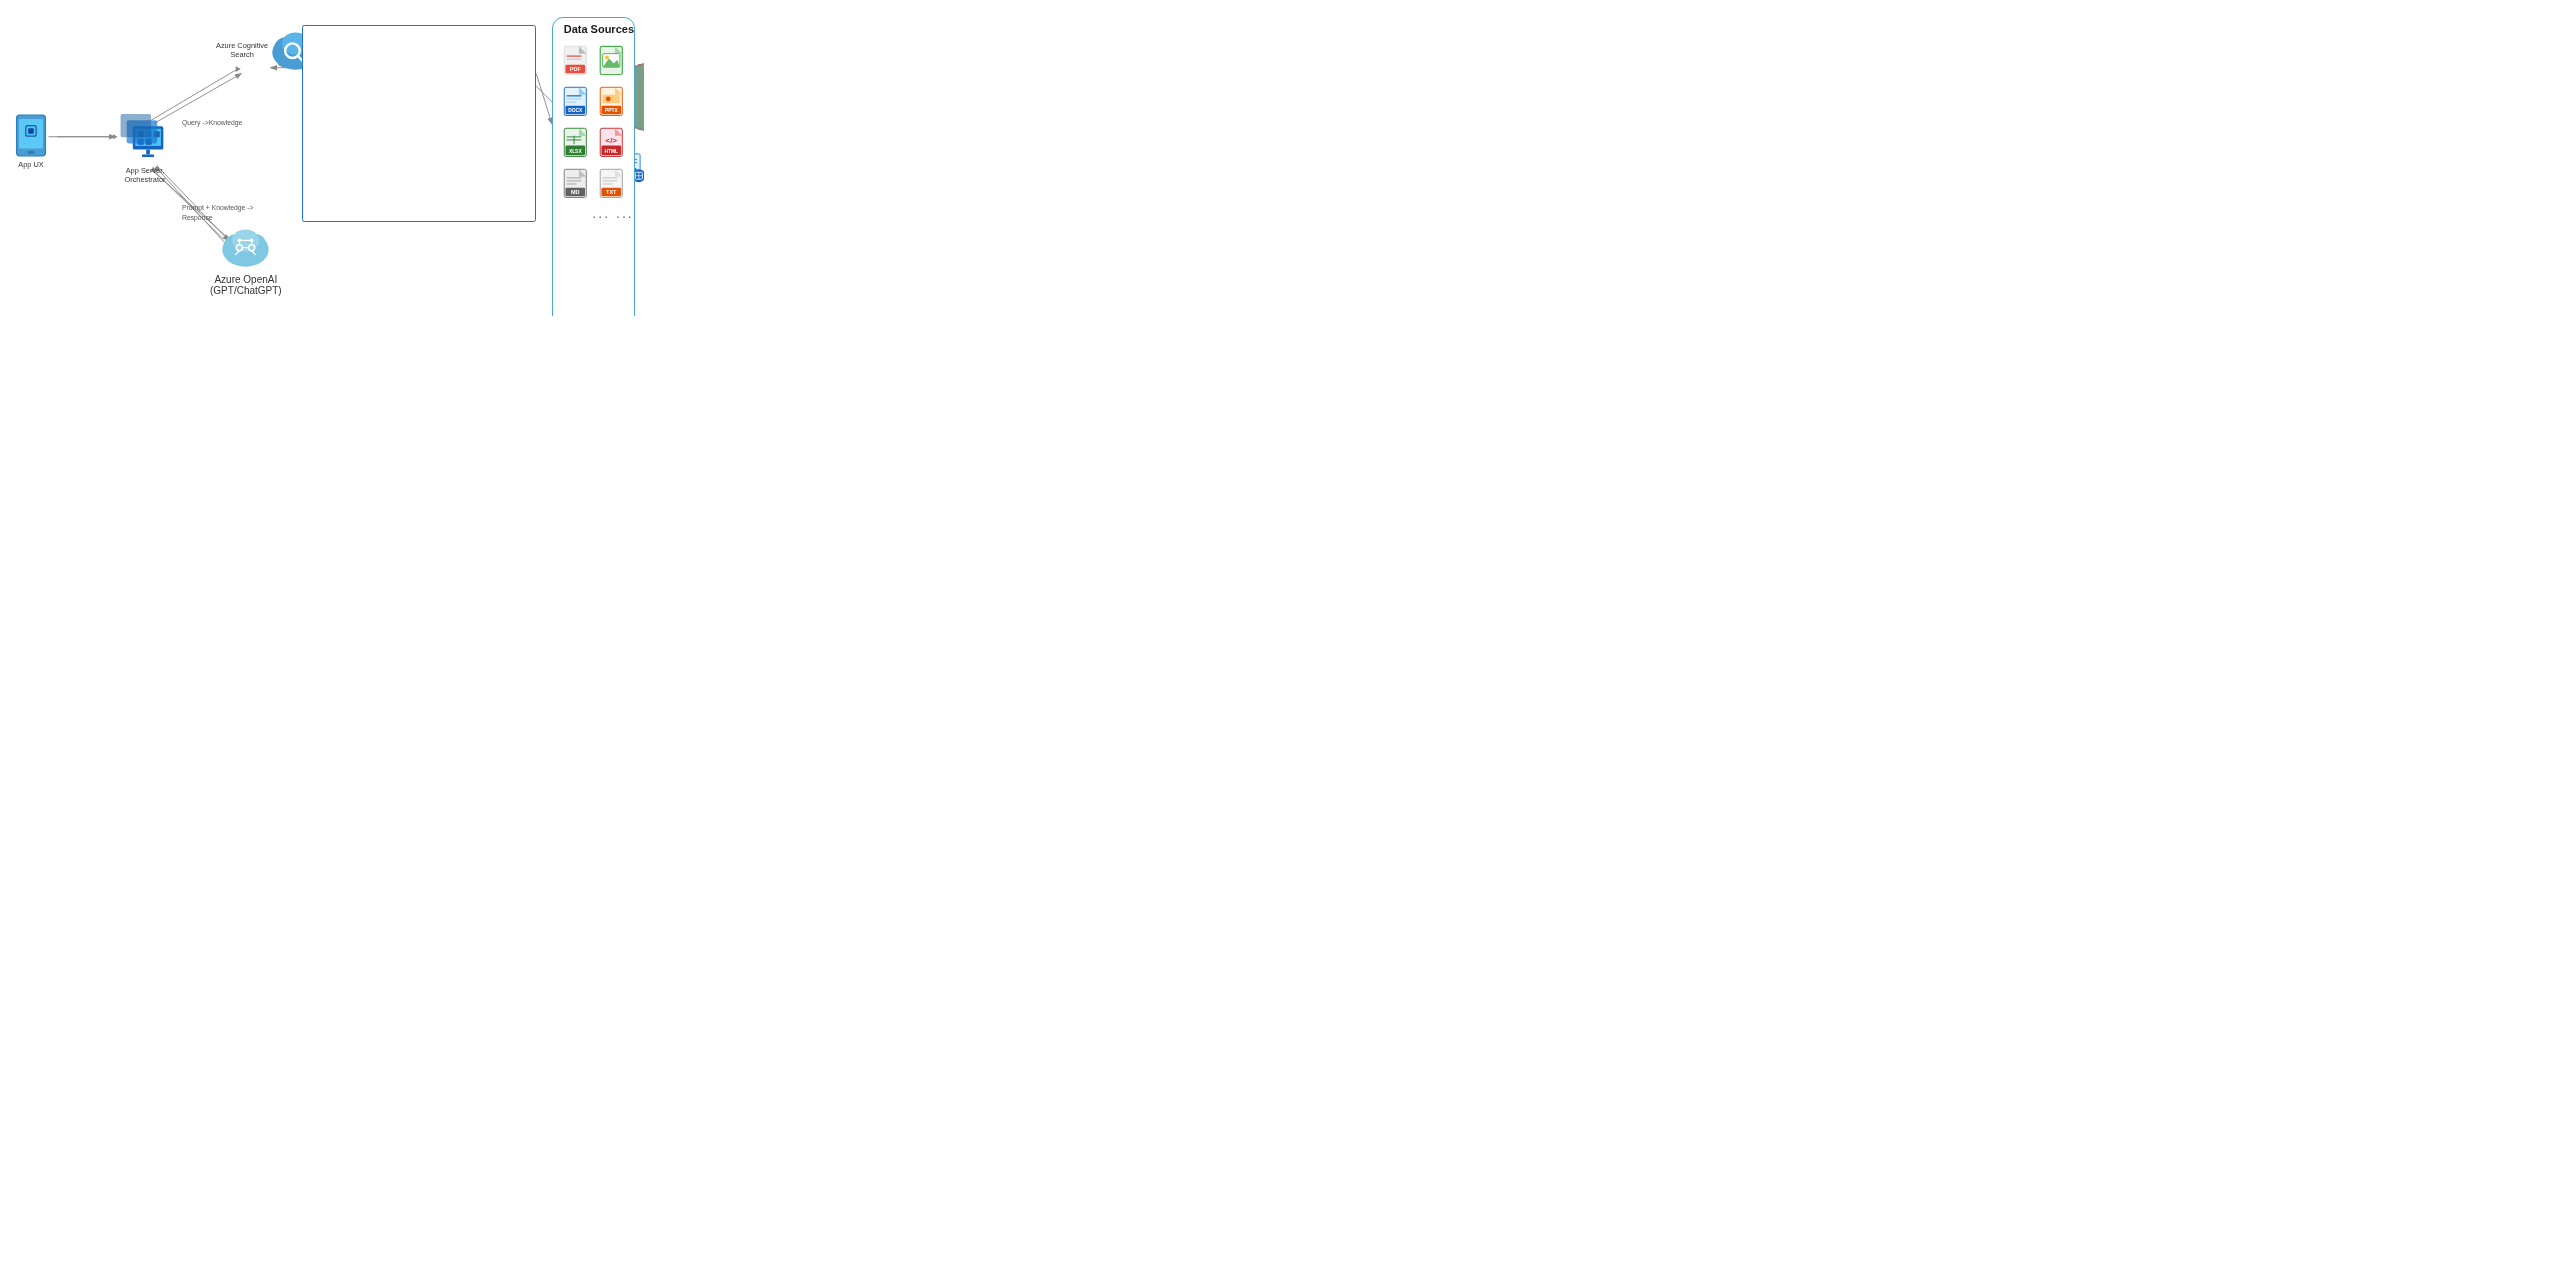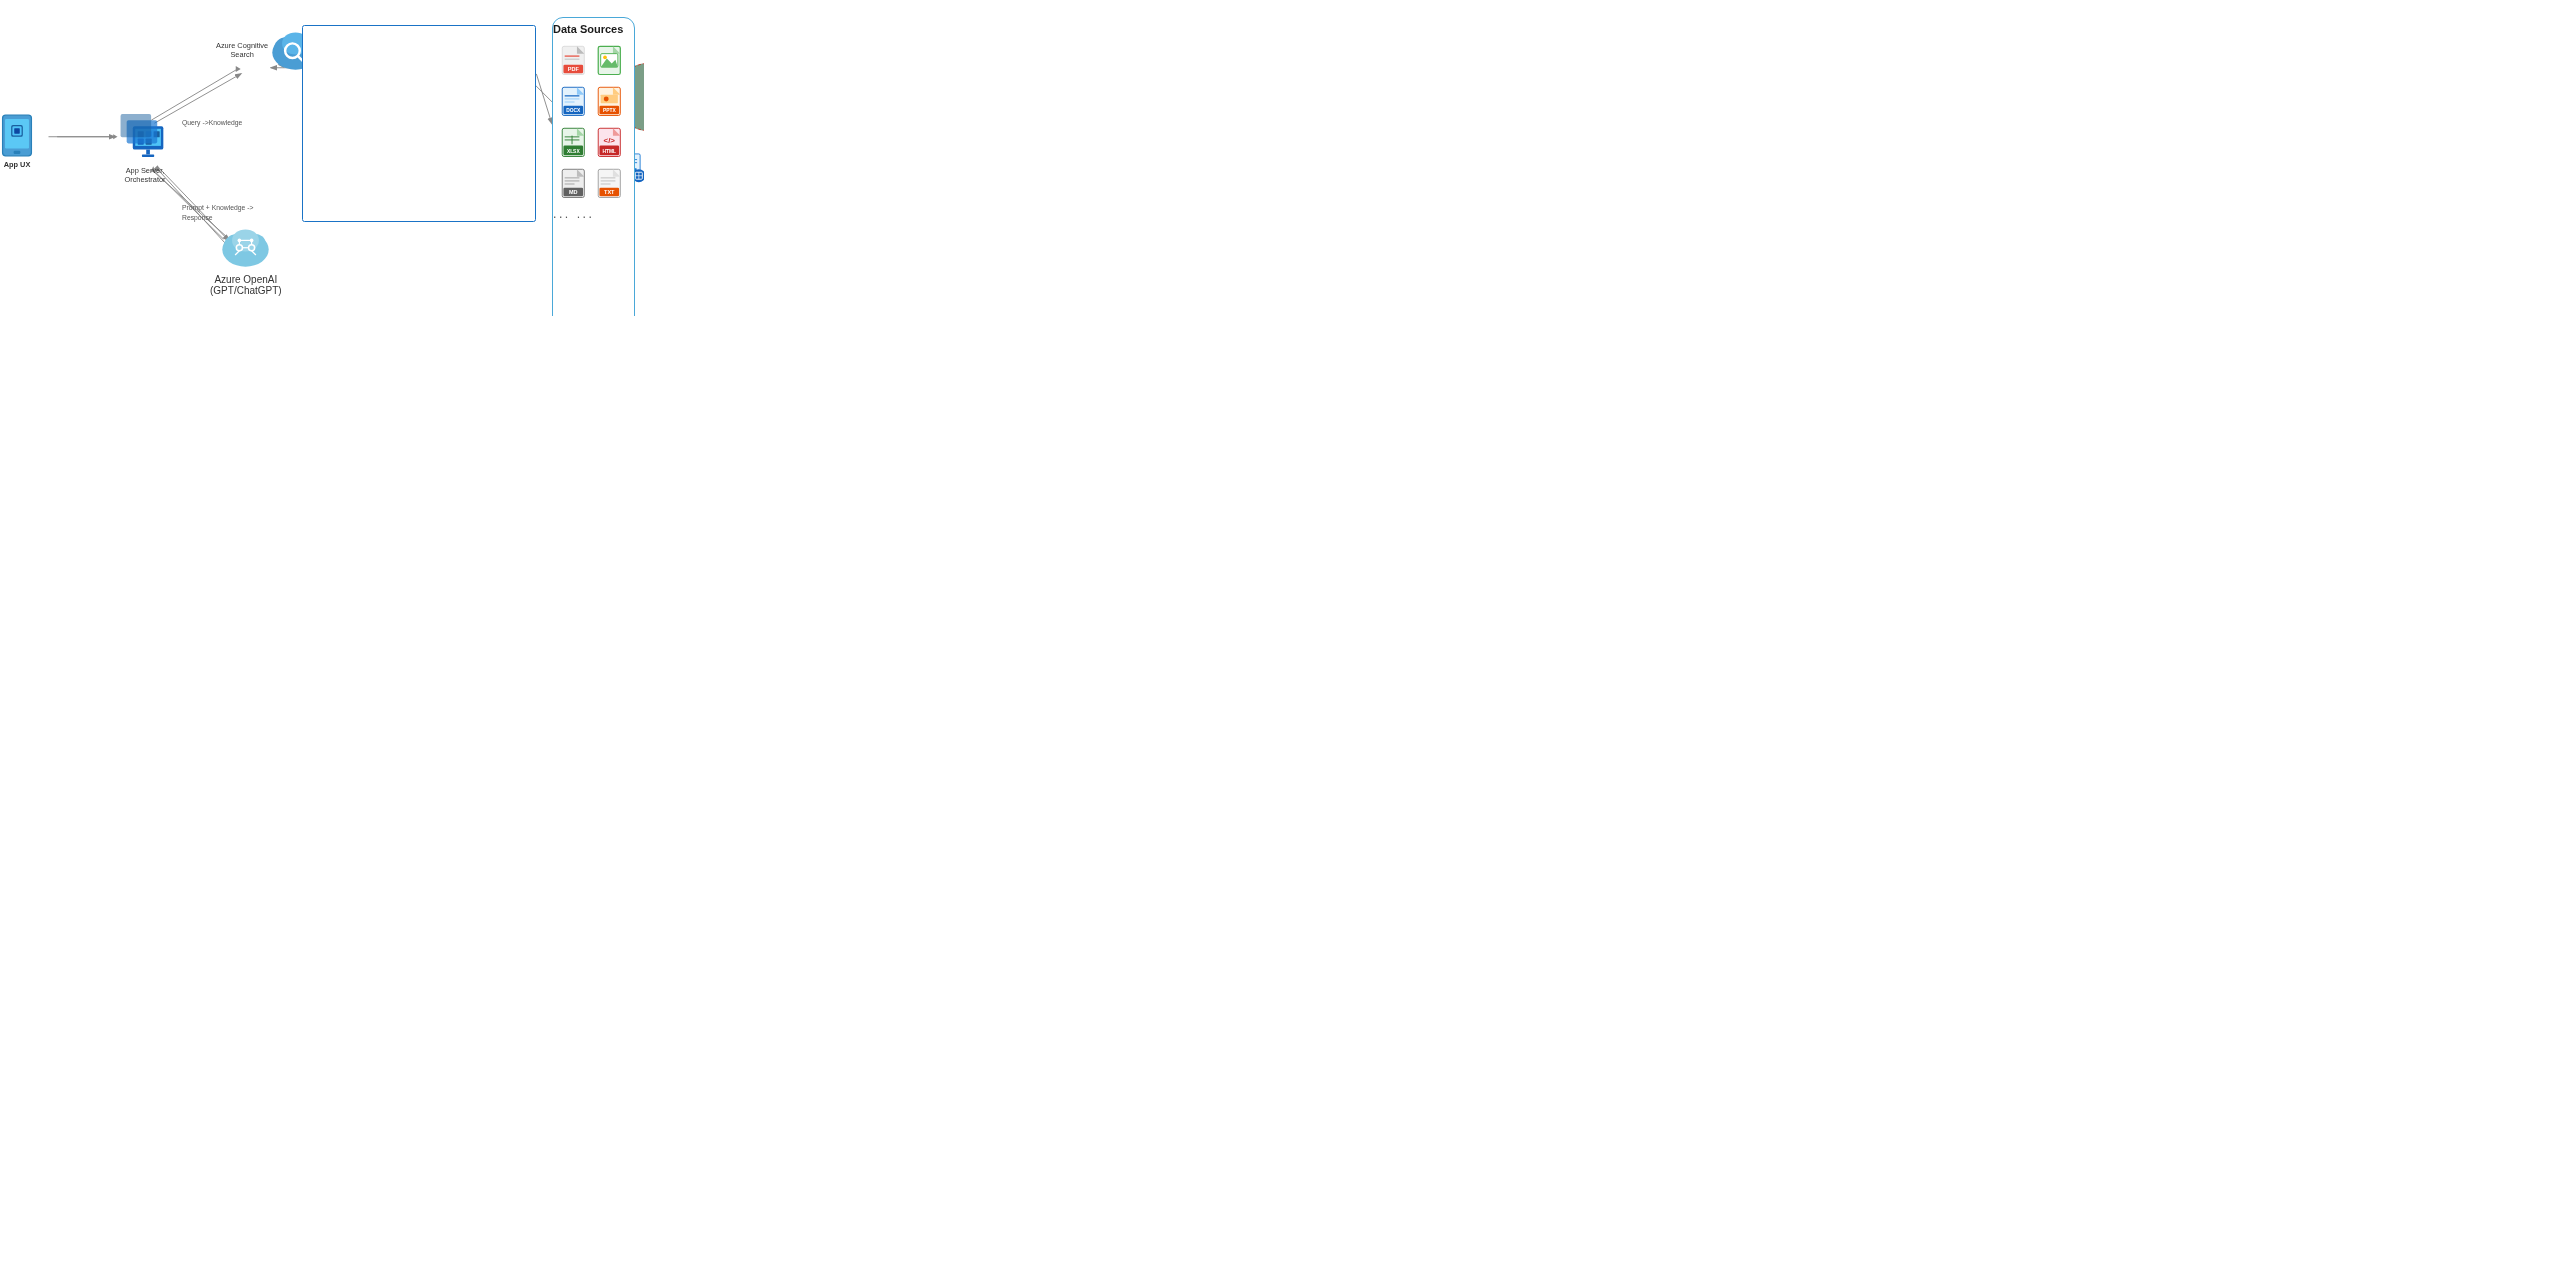--- a/index.html
+++ b/index.html
@@ -12,26 +12,25 @@
       position: relative;
     }
     .diagram {
       width: 644px;
       height: 316px;
       position: relative;
     }
     
     .app-ux {
       position: absolute;
-      left: 0;
+      left: 14px;
       top: 114px;
       display: flex;
       flex-direction: column;
       align-items: center;
-      font-weight: bold;
     }
     .tablet-icon {
       width: 34px;
       height: 43px;
     }
     .label {
       font-size: 7.4px;
       color: #333;
       text-align: center;
       margin-top: 2.5px;
@@ -130,21 +129,21 @@
       position: absolute;
       left: 552px;
       top: 17.3px;
       width: 83px;
       height: 352px;
       border: 1.2px solid #4aa8d8;
       border-radius: 11px;
       background: #fff;
       display: flex;
       flex-direction: column;
-      align-items: flex-start;
+      align-items: flex-end;
       padding-top: 5px;
     }
     .data-sources-title {
       font-size: 11px;
       font-weight: 600;
       color: #1a1a1a;
       margin-bottom: 5px;
       text-align: center;
     }
     .file-icons-grid {

